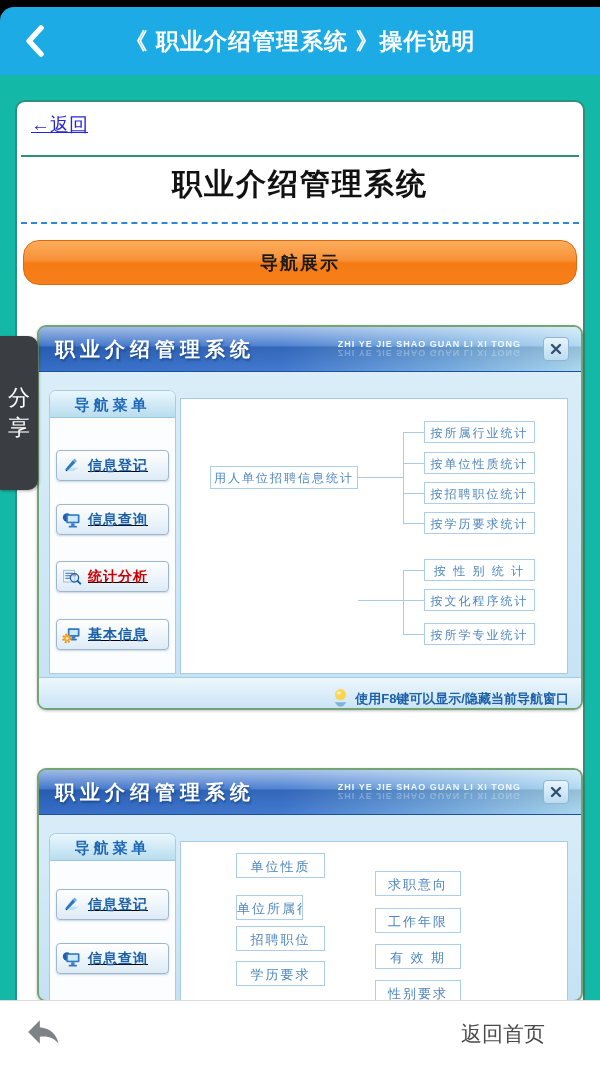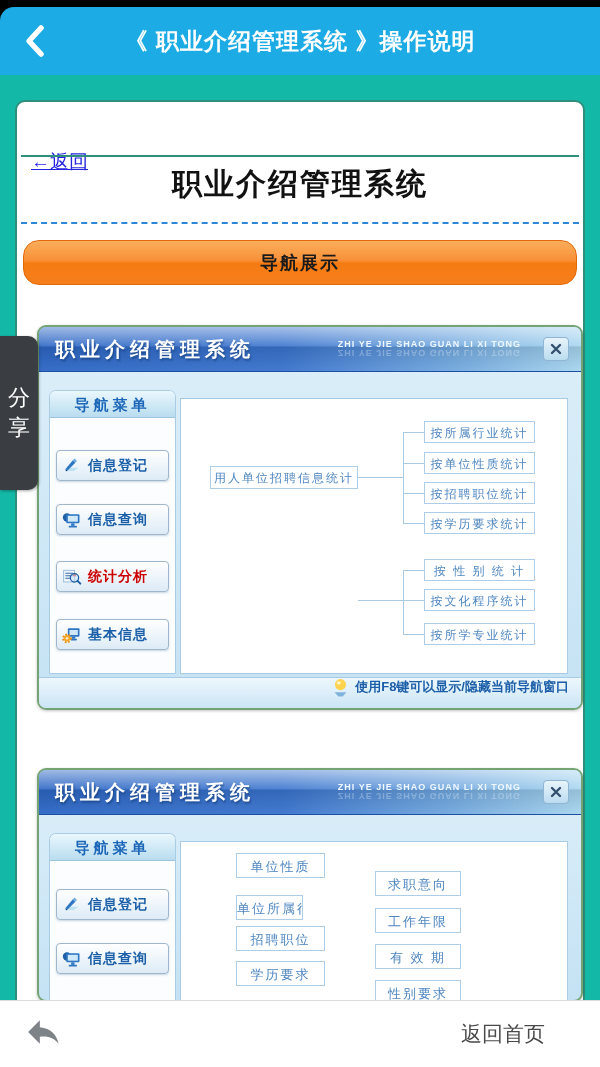--- a/index.html
+++ b/index.html
@@ -11,21 +11,21 @@
   .statusbar { height:7px; background:#000; }
   .headerwrap { background:#000; }
   header { position:relative; height:68px; background:#1CABE4; border-top-left-radius:14px;
            display:flex; align-items:center; justify-content:center; }
   .htitle { color:#fff; font-size:23px; font-weight:bold; letter-spacing:1px; }
   .backchev { position:absolute; left:24px; top:17px; width:22px; height:34px; cursor:pointer; }
 
   
   .card { position:absolute; left:15px; top:100px; width:570px; height:1000px;
           background:#fff; border:2px solid #2F8F7C; border-radius:10px; }
-  .backlink { position:absolute; left:14px; top:10px; font-size:19px; color:#2424DF; text-decoration:underline; cursor:pointer;margin-top:37px; }
+  .backlink { position:absolute; left:14px; top:10px; font-size:19px; color:#2424DF; text-decoration:underline; cursor:pointer; }
   .rule1 { position:absolute; left:4px; right:4px; top:53px; border-top:2px solid #2F8F7C; }
   .article-title { position:absolute; left:0; right:0; top:62px; text-align:center;
                    font-size:30px; font-weight:bold; color:#111; letter-spacing:2px; }
   .dashed { position:absolute; left:4px; right:4px; top:120px; border-top:2px dashed #2E86D6; }
   .banner { position:absolute; left:6px; right:6px; top:138px; height:45px; border-radius:16px;
             border:1px solid #E2680C;
             background:linear-gradient(180deg,#FBAE5C 0%,#F89038 45%,#F57A12 52%,#F67F1C 100%);
             display:flex; align-items:center; justify-content:center; }
   .banner span { font-size:18px; font-weight:bold; color:#1A1A1A; letter-spacing:2px; }
 
@@ -53,40 +53,40 @@
 
   .side { position:absolute; left:10px; top:63px; width:127px; background:#FBFDFF;
           border:1px solid #A9CBE4; border-radius:7px 7px 0 0; }
   #win1 .side { bottom:34px; }
   #win2 .side { bottom:0; border-bottom:none; }
   .side-h { height:27px; line-height:27px; text-align:center; font-weight:bold; font-size:15px;
             letter-spacing:4px; color:#1B66B8; border-bottom:1px solid #9CC6E0; border-radius:6px 6px 0 0;
             background:linear-gradient(#EAF7FD,#B9DDEF); }
   .sbtn { position:absolute; left:6px; width:113px; height:31px; border:1px solid #9FB6CB; border-radius:4px;
           background:linear-gradient(#FFFFFF,#DDEBF6); box-shadow:0 1px 2px rgba(100,140,170,.35);
-          display:flex; align-items:center; gap:6px; padding:0 5px; }
+          display:flex; align-items:center; gap:6px; padding:0 5px;text-decoration:underline; }
   .sbtn .lbl { font-size:14px; font-weight:bold; color:#1A5FA8; letter-spacing:1px; white-space:nowrap; }
   .sbtn .lbl.red { color:#CC0000; }
 
   .main { position:absolute; left:141px; top:71px; width:388px; background:#fff; border:1px solid #A9CBE4; }
   #win1 .main { height:276px; }
   #win2 .main { bottom:-3px; }
 
   .tnode { position:absolute; border:1px solid #ADCDE8; background:#fff; color:#4E86C0;
            font-size:12px; letter-spacing:2px; text-align:center; white-space:nowrap; overflow:hidden; }
   .parent { width:148px; height:23px; line-height:23px; }
   .leaf { width:111px; height:22px; line-height:22px; }
   .bnode { position:absolute; border:1px solid #ADCDE8; background:#fff; color:#4E86C0;
            font-size:13px; letter-spacing:2px; text-align:center; height:25px; line-height:25px;
            white-space:nowrap; overflow:hidden; }
   .hl { position:absolute; height:1px; background:#A9CBE4; }
   .vl { position:absolute; width:1px; background:#A9CBE4; }
 
   .statusrow { position:absolute; left:0; right:0; bottom:0; height:31px; border-top:1px solid #A9CBE4;
-               background:linear-gradient(#EDF7FD,#CBE5F5); display:flex; align-items:flex-start;
+               background:linear-gradient(#EDF7FD,#CBE5F5); display:flex; align-items:flex-end;
                justify-content:flex-end; gap:6px; padding-right:12px;padding-left:36px; }
   .statusrow .hint { font-size:13px; font-weight:bold; color:#1C5FA8; }
 
   
   .share { position:absolute; left:0; top:336px; width:38px; height:154px; background:#3A3E42;
            border-radius:0 10px 10px 0; box-shadow:1px 1px 3px rgba(0,0,0,.35); z-index:6;
            display:flex; align-items:center; justify-content:center; cursor:pointer; }
   .share span { width:24px; color:#fff; font-size:22px; line-height:30px; text-align:center; word-break:break-all; }
 
   

